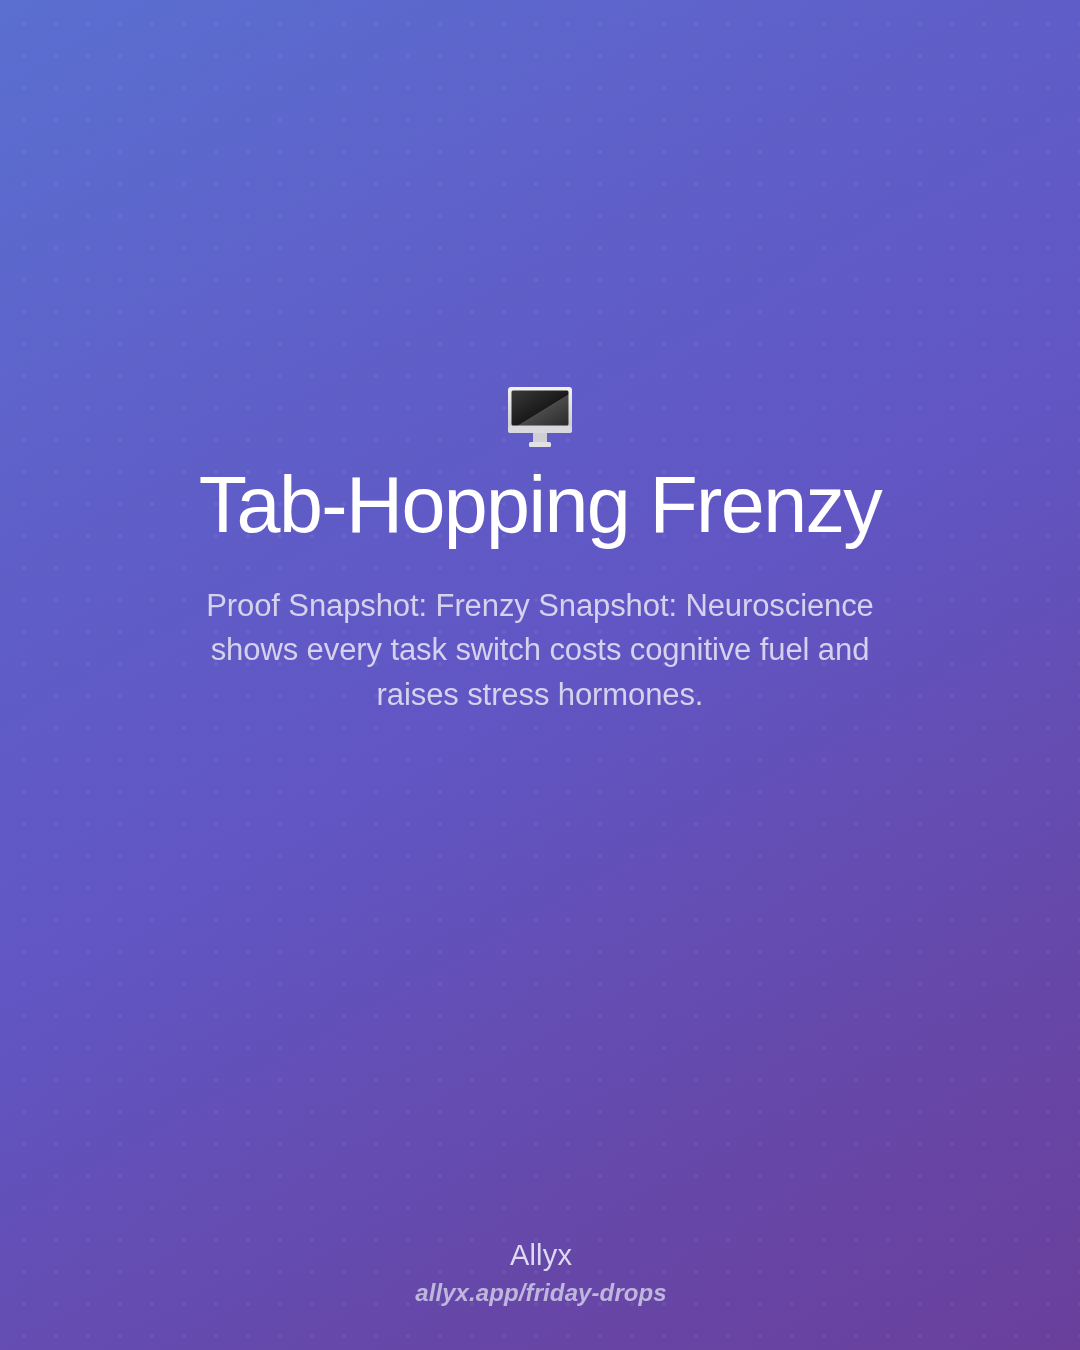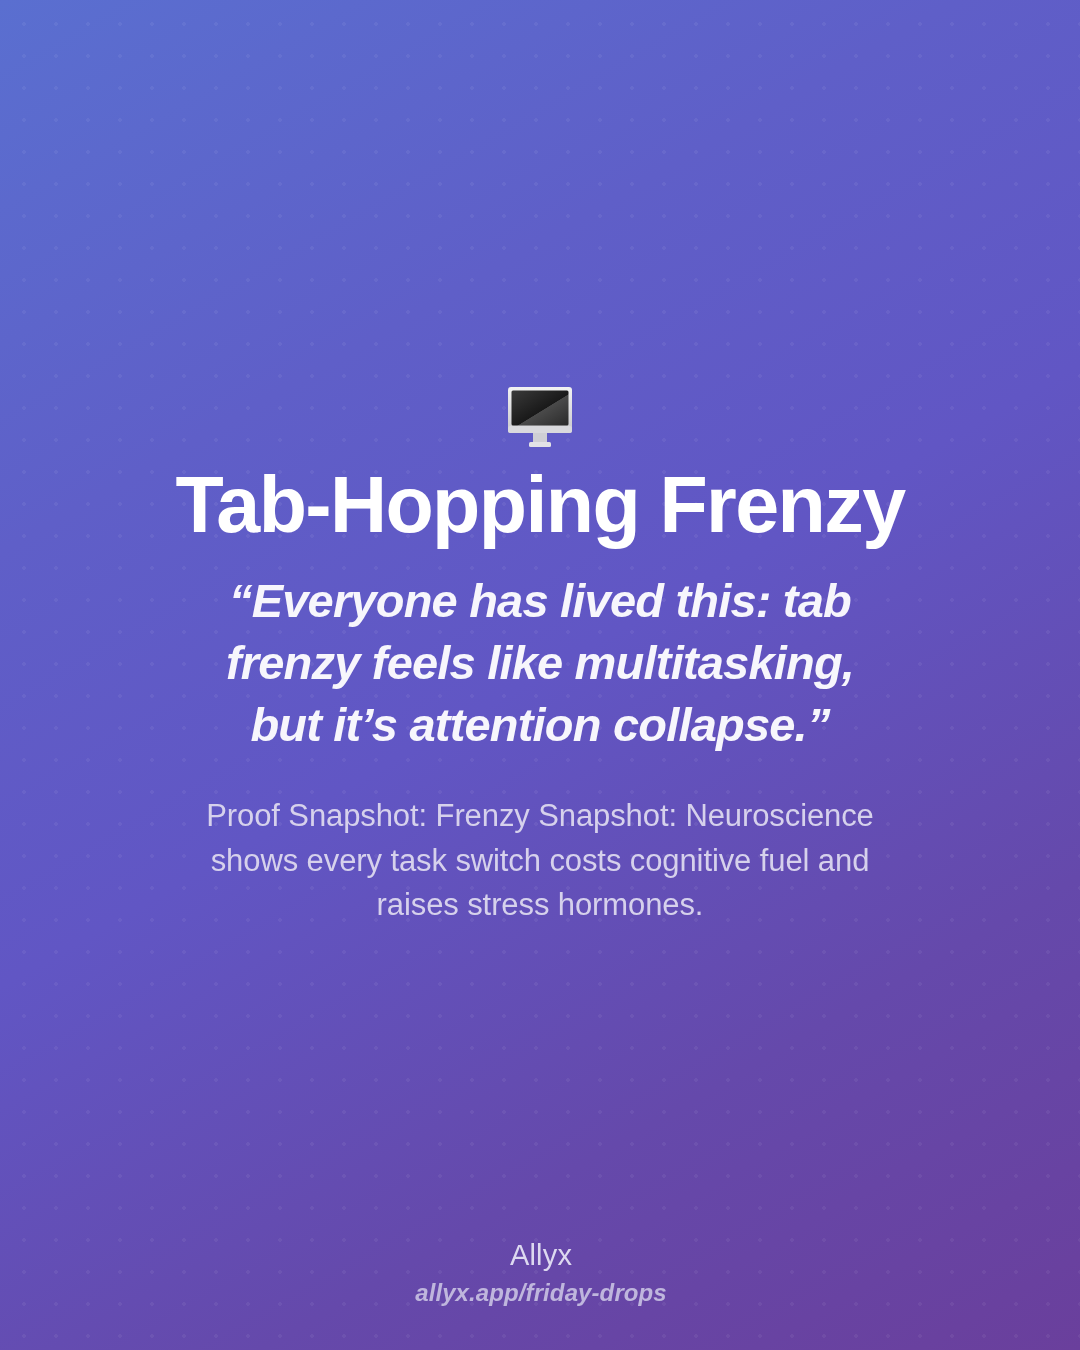--- a/index.html
+++ b/index.html
@@ -55,21 +55,21 @@
     align-items: center;
     justify-content: center;
     user-select: none;
   }
   .icon-badge svg { display: block; }
 
   .title {
     margin: 10px 0 0 0;
     padding: 0 60px;
     font-size: 79px;
-    font-weight: bold;
+    font-weight: normal;
     letter-spacing: -1.6px;
     color: #ffffff;
     text-align: center;
     line-height: 1.04;
   }
 
   .quote {
     margin: 24px 0 0 0;
     padding: 0 96px;
     font-size: 47px;
@@ -149,21 +149,20 @@
         <rect x="4" y="2" width="64" height="46" rx="3" fill="url(#bezel)"></rect>
         <rect x="7.5" y="5.5" width="57" height="35" rx="1.5" fill="url(#screen)"></rect>
         <rect x="4" y="41" width="64" height="7" rx="2" fill="#d9d9dd"></rect>
         <rect x="29" y="48" width="14" height="11" fill="#cfcfd4"></rect>
         <rect x="25" y="57" width="22" height="5" rx="1.5" fill="#e2e2e6"></rect>
       </svg>
     </div>
 
     <h1 class="title">Tab-Hopping Frenzy</h1>
 
-    <p class="quote">“Everyone has lived this: tab frenzy feels like multitasking, but it’s attention collapse.”</p>
 
     <p class="proof">Proof Snapshot: Frenzy Snapshot: Neuroscience shows every task switch costs cognitive fuel and raises stress hormones.</p>
 
   </div>
 
   <div class="footer">
     <div class="footer-brand">Allyx</div>
     <div class="footer-url">allyx.app/friday-drops</div>
   </div>
 

